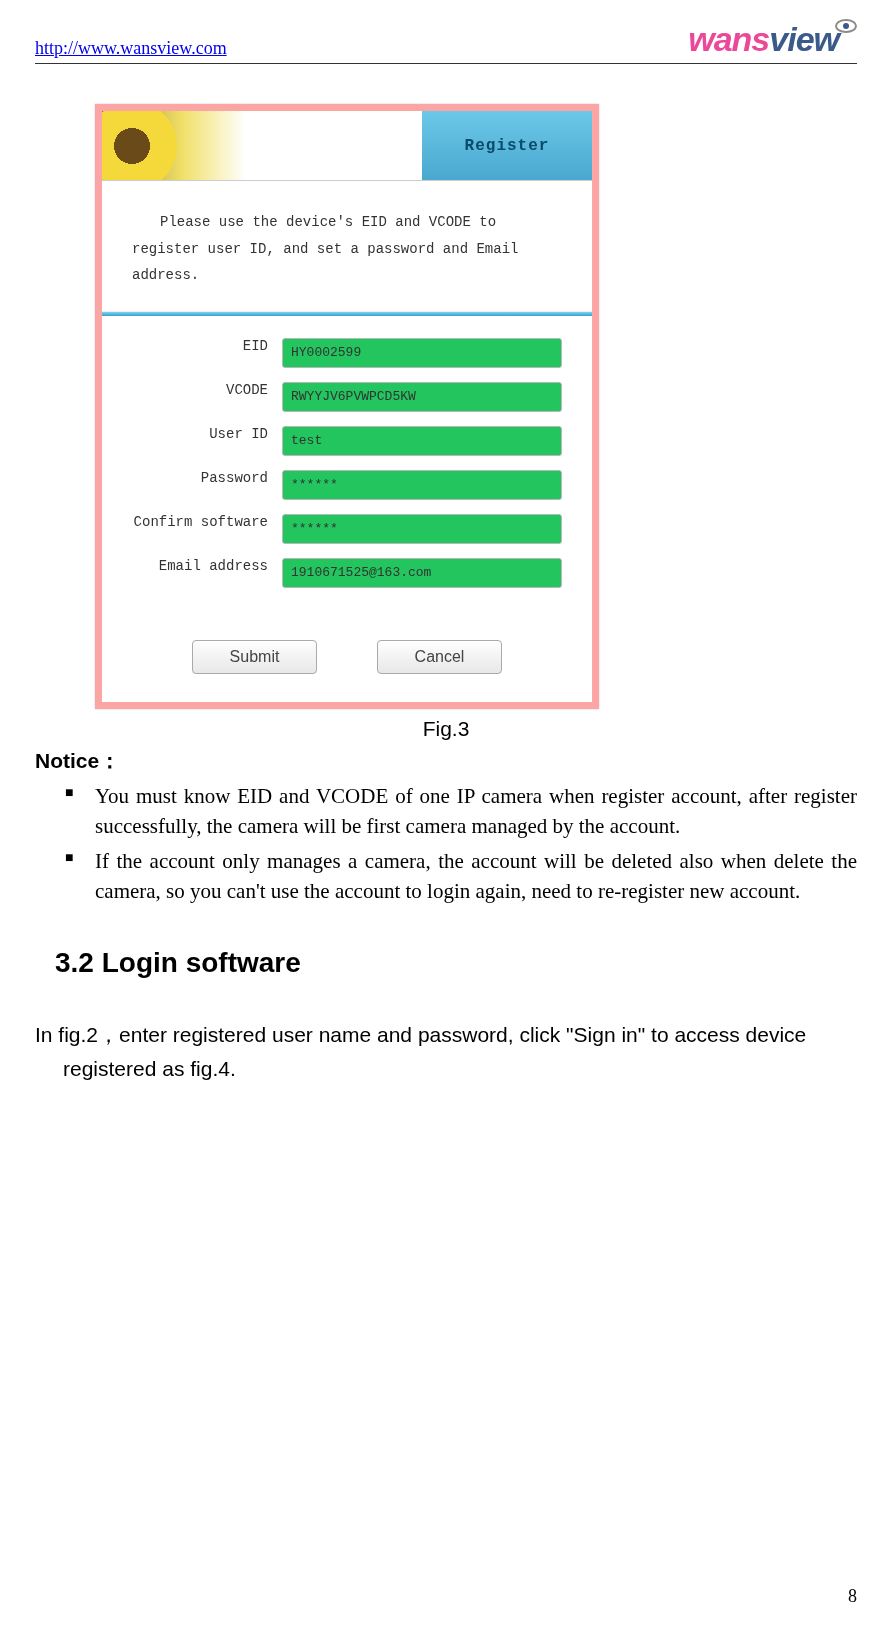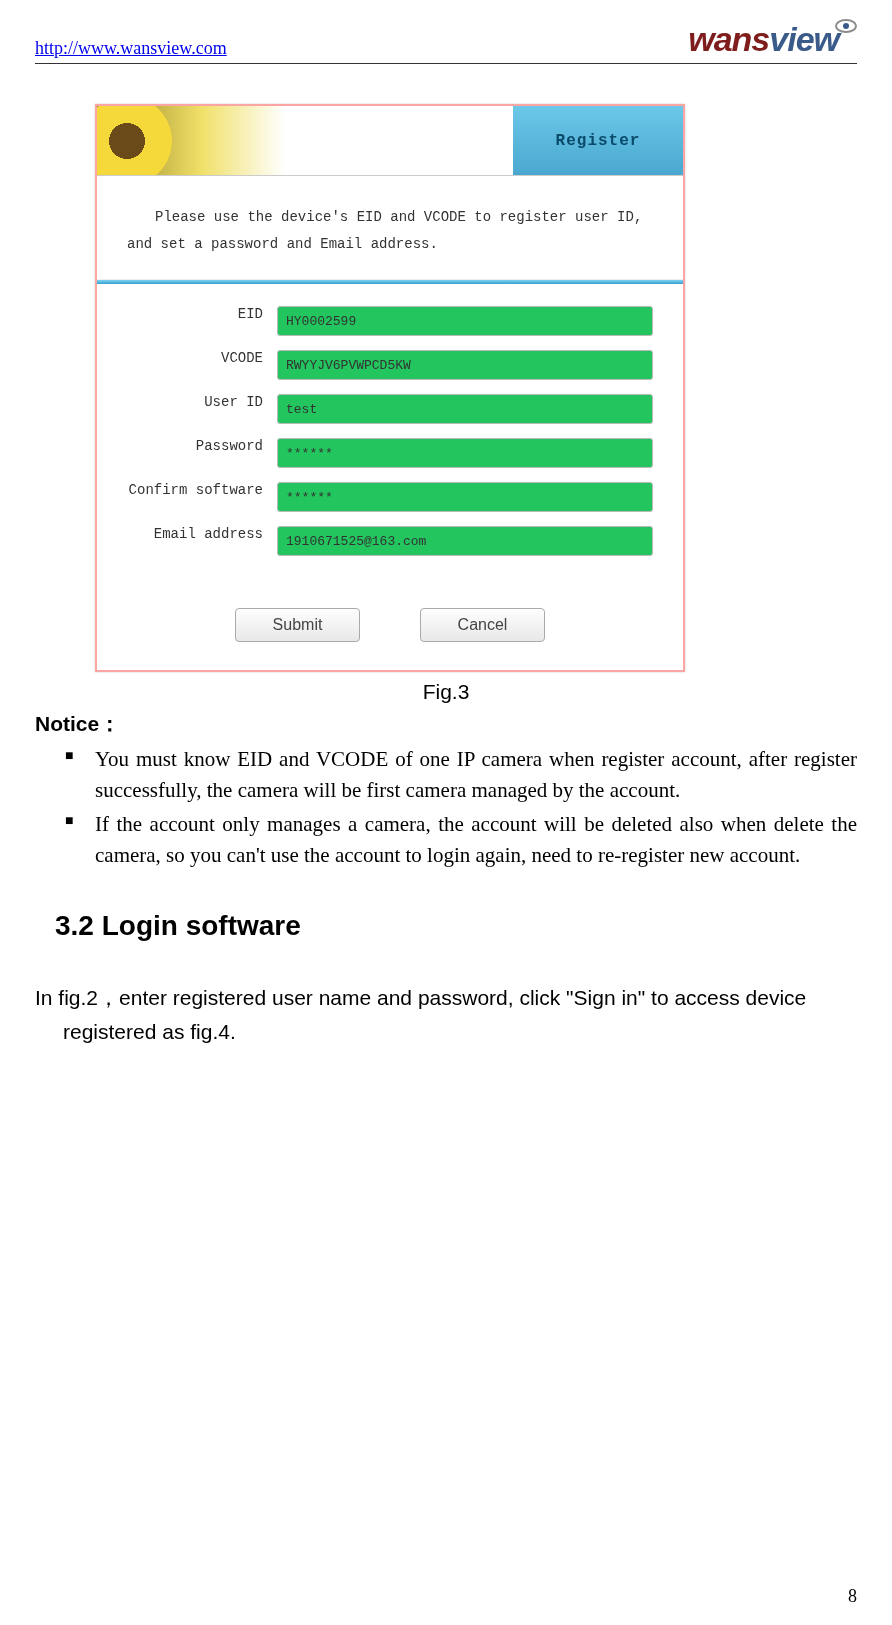--- a/index.html
+++ b/index.html
@@ -31,21 +31,21 @@
     display: flex;
     align-items: center;
     gap: 2px;
   }
   .logo-text {
     font-size: 34px;
     font-weight: bold;
     font-style: italic;
     letter-spacing: -1px;
   }
-  .logo-text .w1 { color: #7f1d1d; }
+  .logo-text .w1 { color: #ec4899; }
   .logo-text .w2 { color: #3a5a8a; }
   .logo-eye {
     width: 22px; height: 14px;
     border: 2px solid #8b8b8b;
     border-radius: 50%;
     position: relative;
     top: -14px;
     margin-left: -6px;
   }
   .logo-eye::after {
@@ -55,22 +55,22 @@
     background: #3a5a8a;
     border-radius: 50%;
     top: 2px; left: 6px;
   }
 
   .figure-wrap {
     margin-left: 60px;
     margin-bottom: 8px;
   }
   .register-window {
-    width: 590px;
-    border: 2px solid #fca5a5;
+    width: 504px;
+    border: 7px solid #fca5a5;
     background: #fff;
     box-shadow: 0 0 2px rgba(0,0,0,0.2);
   }
   .banner {
     height: 70px;
     display: flex;
     border-bottom: 1px solid #ccc;
   }
   .banner-left {
     flex: 1;

